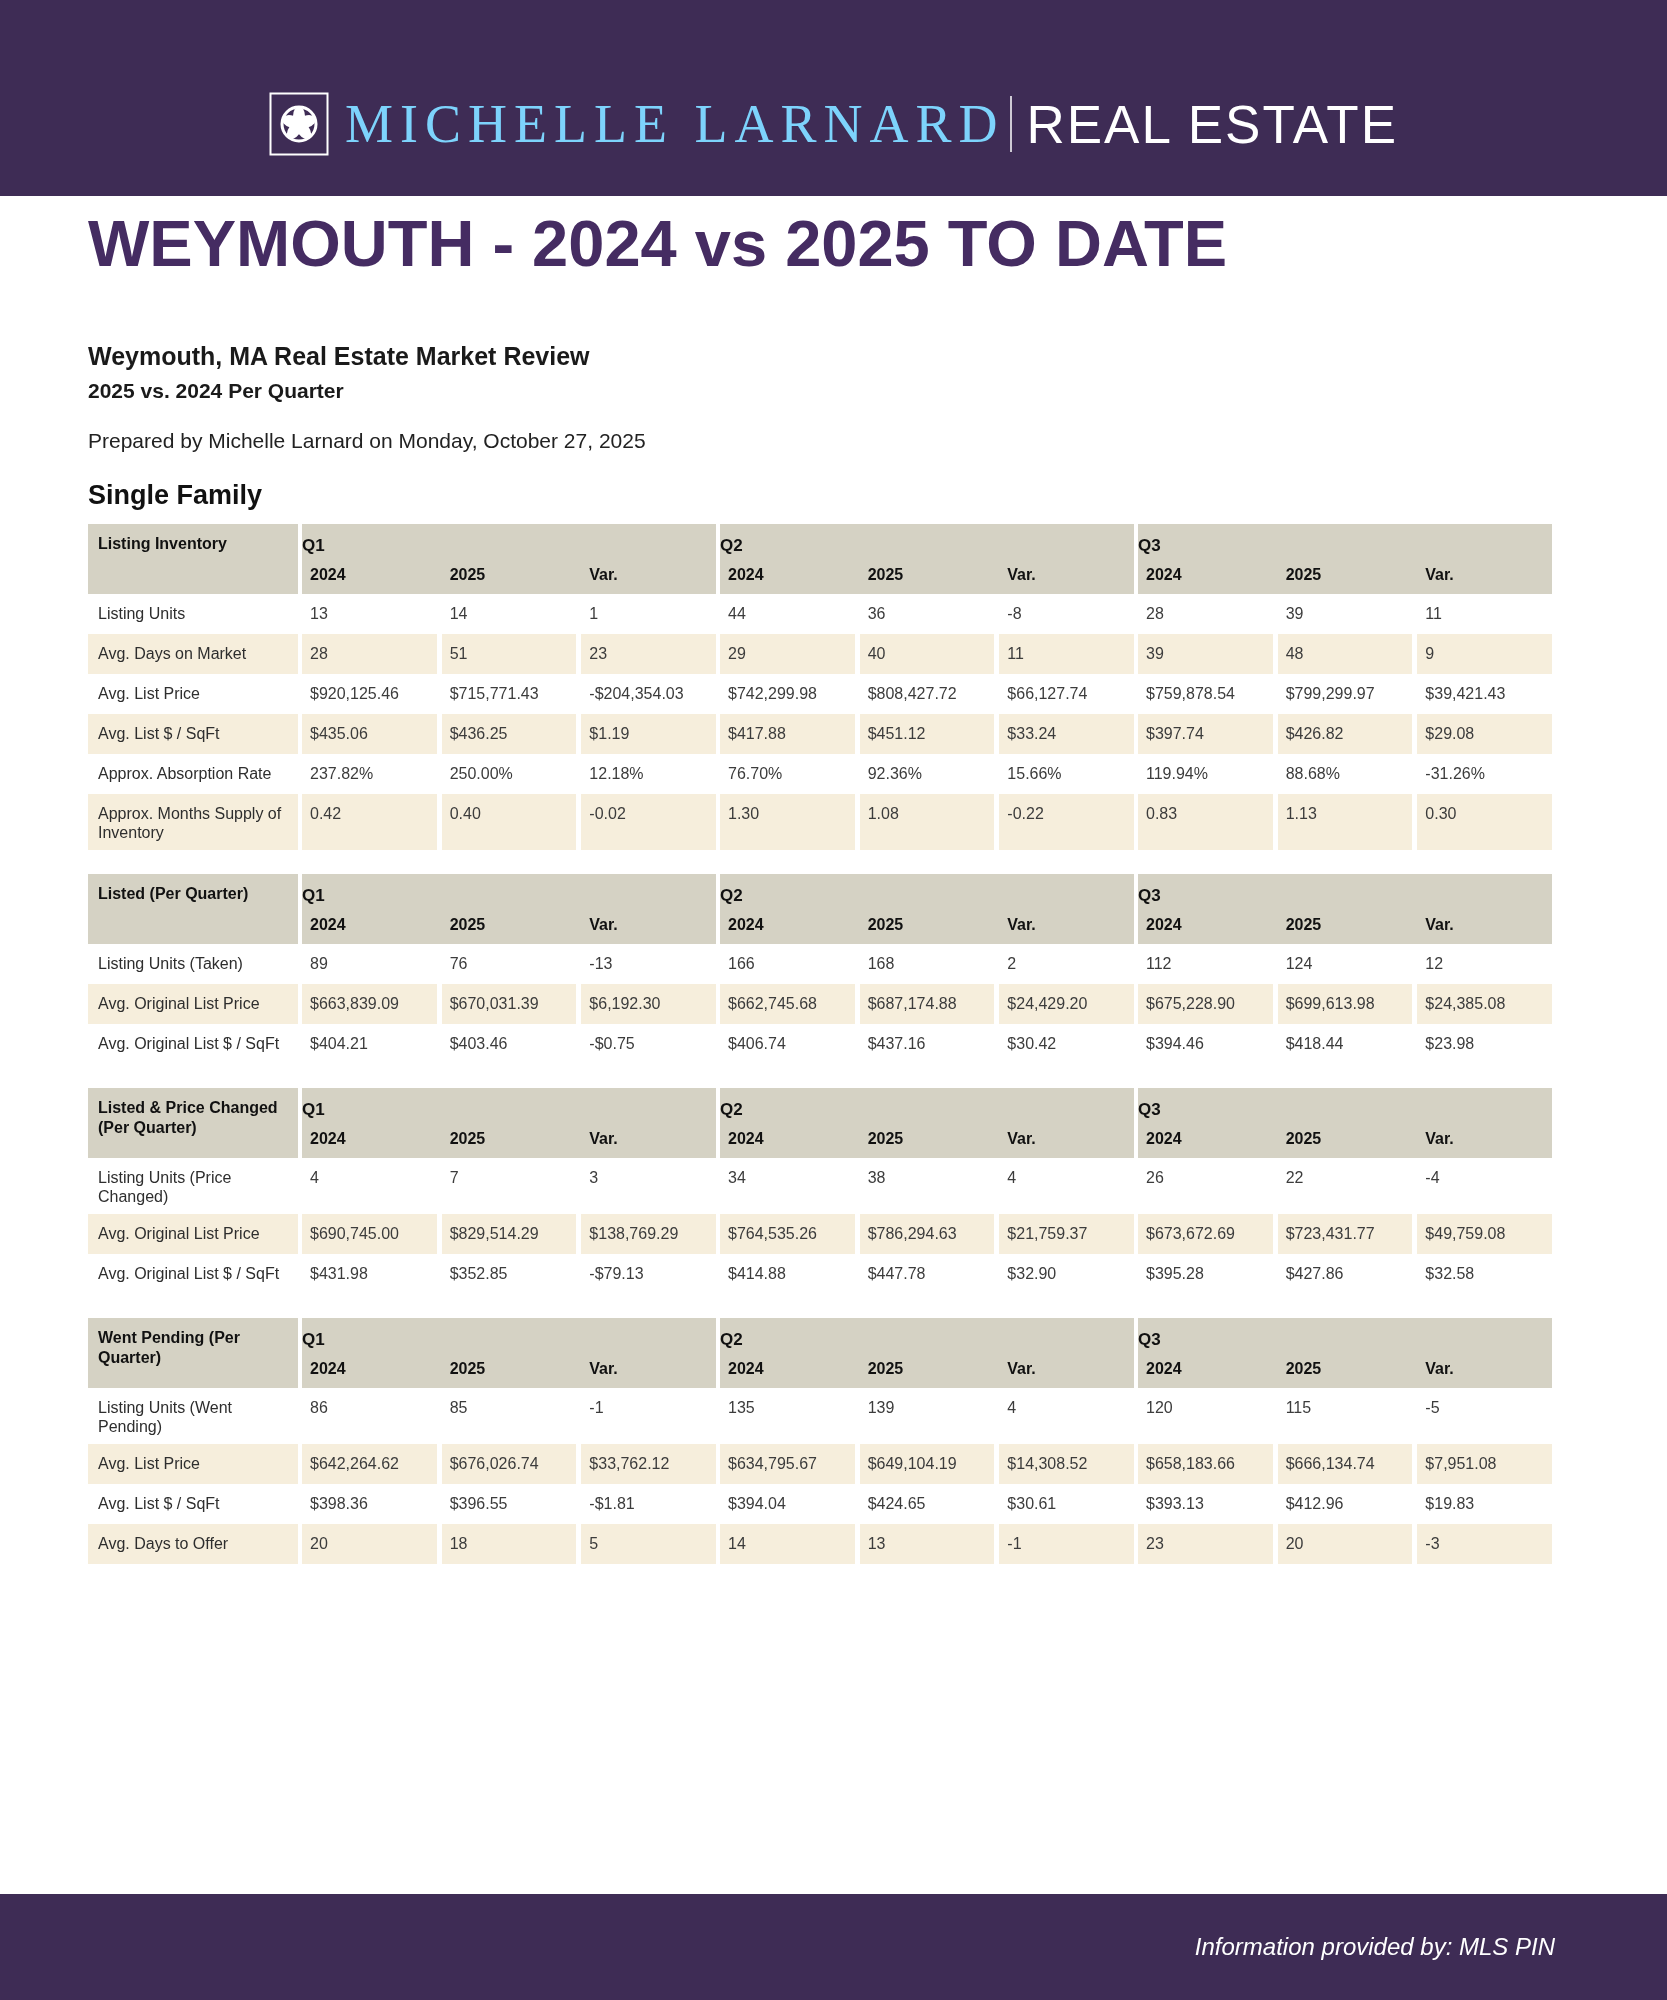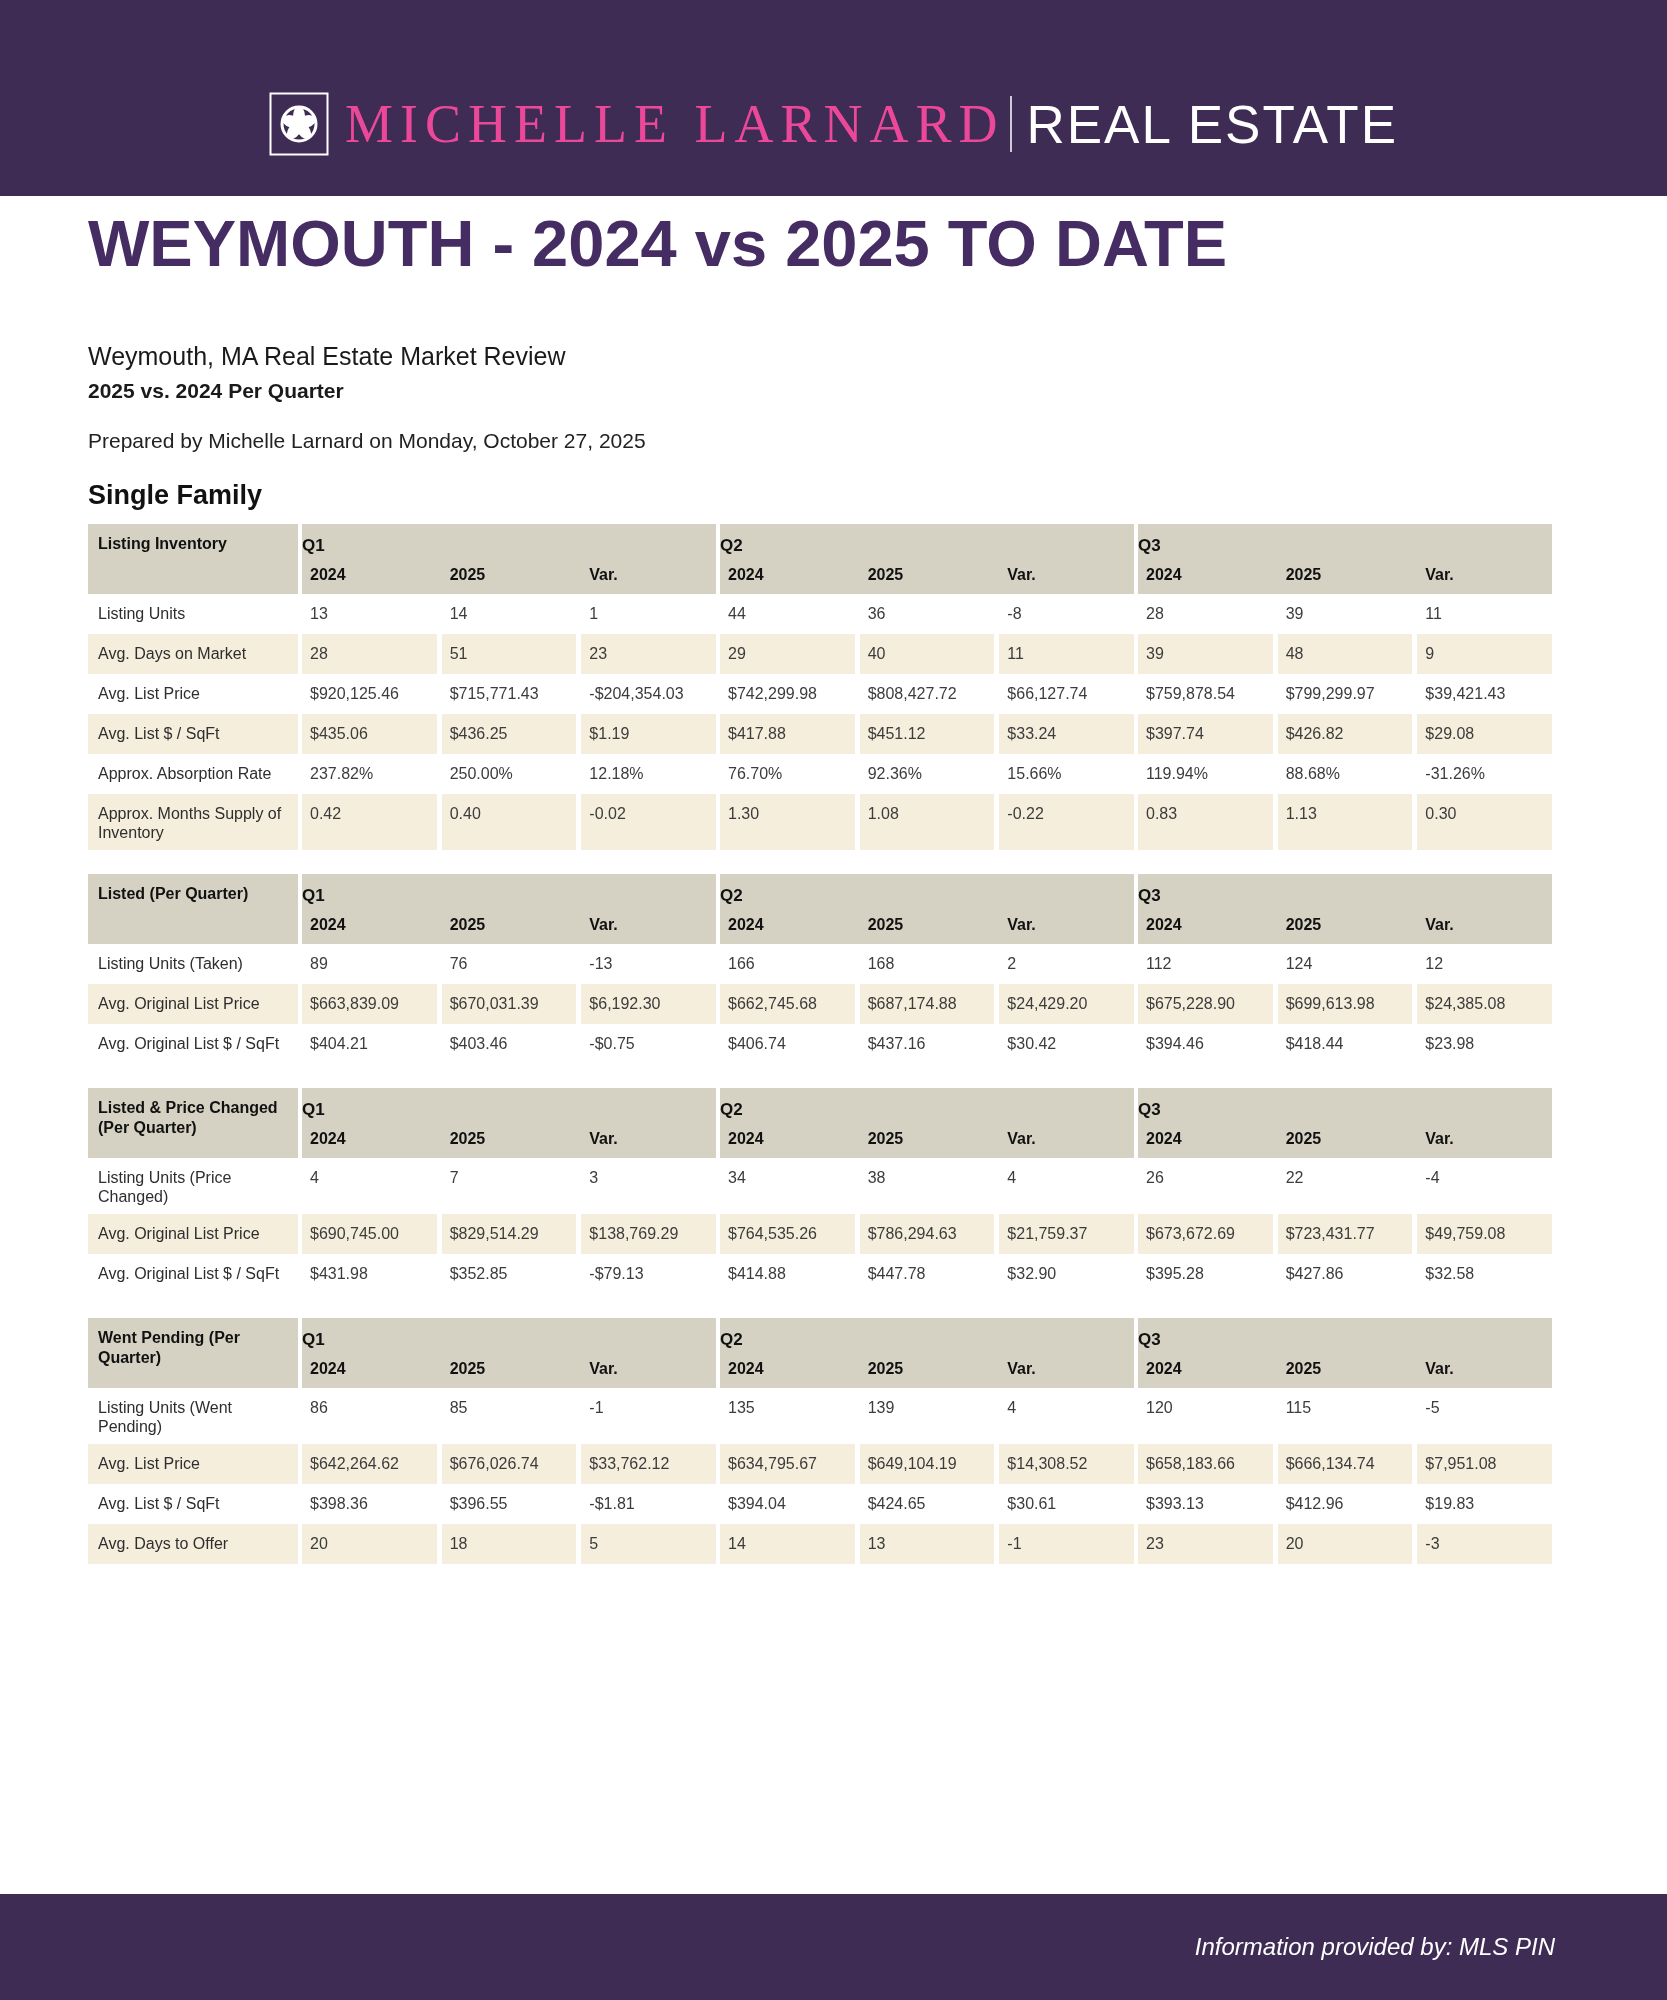--- a/index.html
+++ b/index.html
@@ -21,38 +21,38 @@
     position:absolute;top:0;left:0;right:0;height:196px;
     background:var(--purple);
   }
   .lockup{
     display:flex;align-items:center;justify-content:center;
     padding-top:92px;
   }
   .logo-box{display:inline-flex;margin-right:16px;}
   .brand-serif{
     font-family:"Liberation Serif",serif;
-    color:#ec4899;font-size:54px;letter-spacing:7px;white-space:nowrap;
+    color:#7dd3fc;font-size:54px;letter-spacing:7px;white-space:nowrap;
   }
   .brand-divider{
     width:2px;height:56px;background:#ffffff;opacity:.75;
     margin:0 14px 0 6px;
   }
   .brand-sans{
     color:#fff;font-size:53px;letter-spacing:2px;white-space:nowrap;
   }
   
   main{padding:0 88px;}
   .big-title{
     margin:210px 0 0 0;
     font-size:65px;line-height:68px;font-weight:bold;
     color:var(--title-purple);
     letter-spacing:0;
   }
-  .review-heading{margin:64px 0 0 0;font-size:25px;font-weight:normal;color:#1a1a1a;}
+  .review-heading{margin:64px 0 0 0;font-size:25px;font-weight:bold;color:#1a1a1a;}
   .review-sub{margin:8px 0 0 0;font-size:21px;font-weight:bold;color:#1a1a1a;}
   .prepared{margin:26px 0 0 0;font-size:21px;color:#222;}
   .section-heading{margin:27px 0 8px 0;font-size:27px;font-weight:bold;color:#111;}
   
   #tables{margin-top:13px;}
   .mtable{margin-top:0;}
   .mtable + .mtable{margin-top:24px;}
   .row{
     display:grid;
     grid-template-columns:210px 414px 414px 414px;

